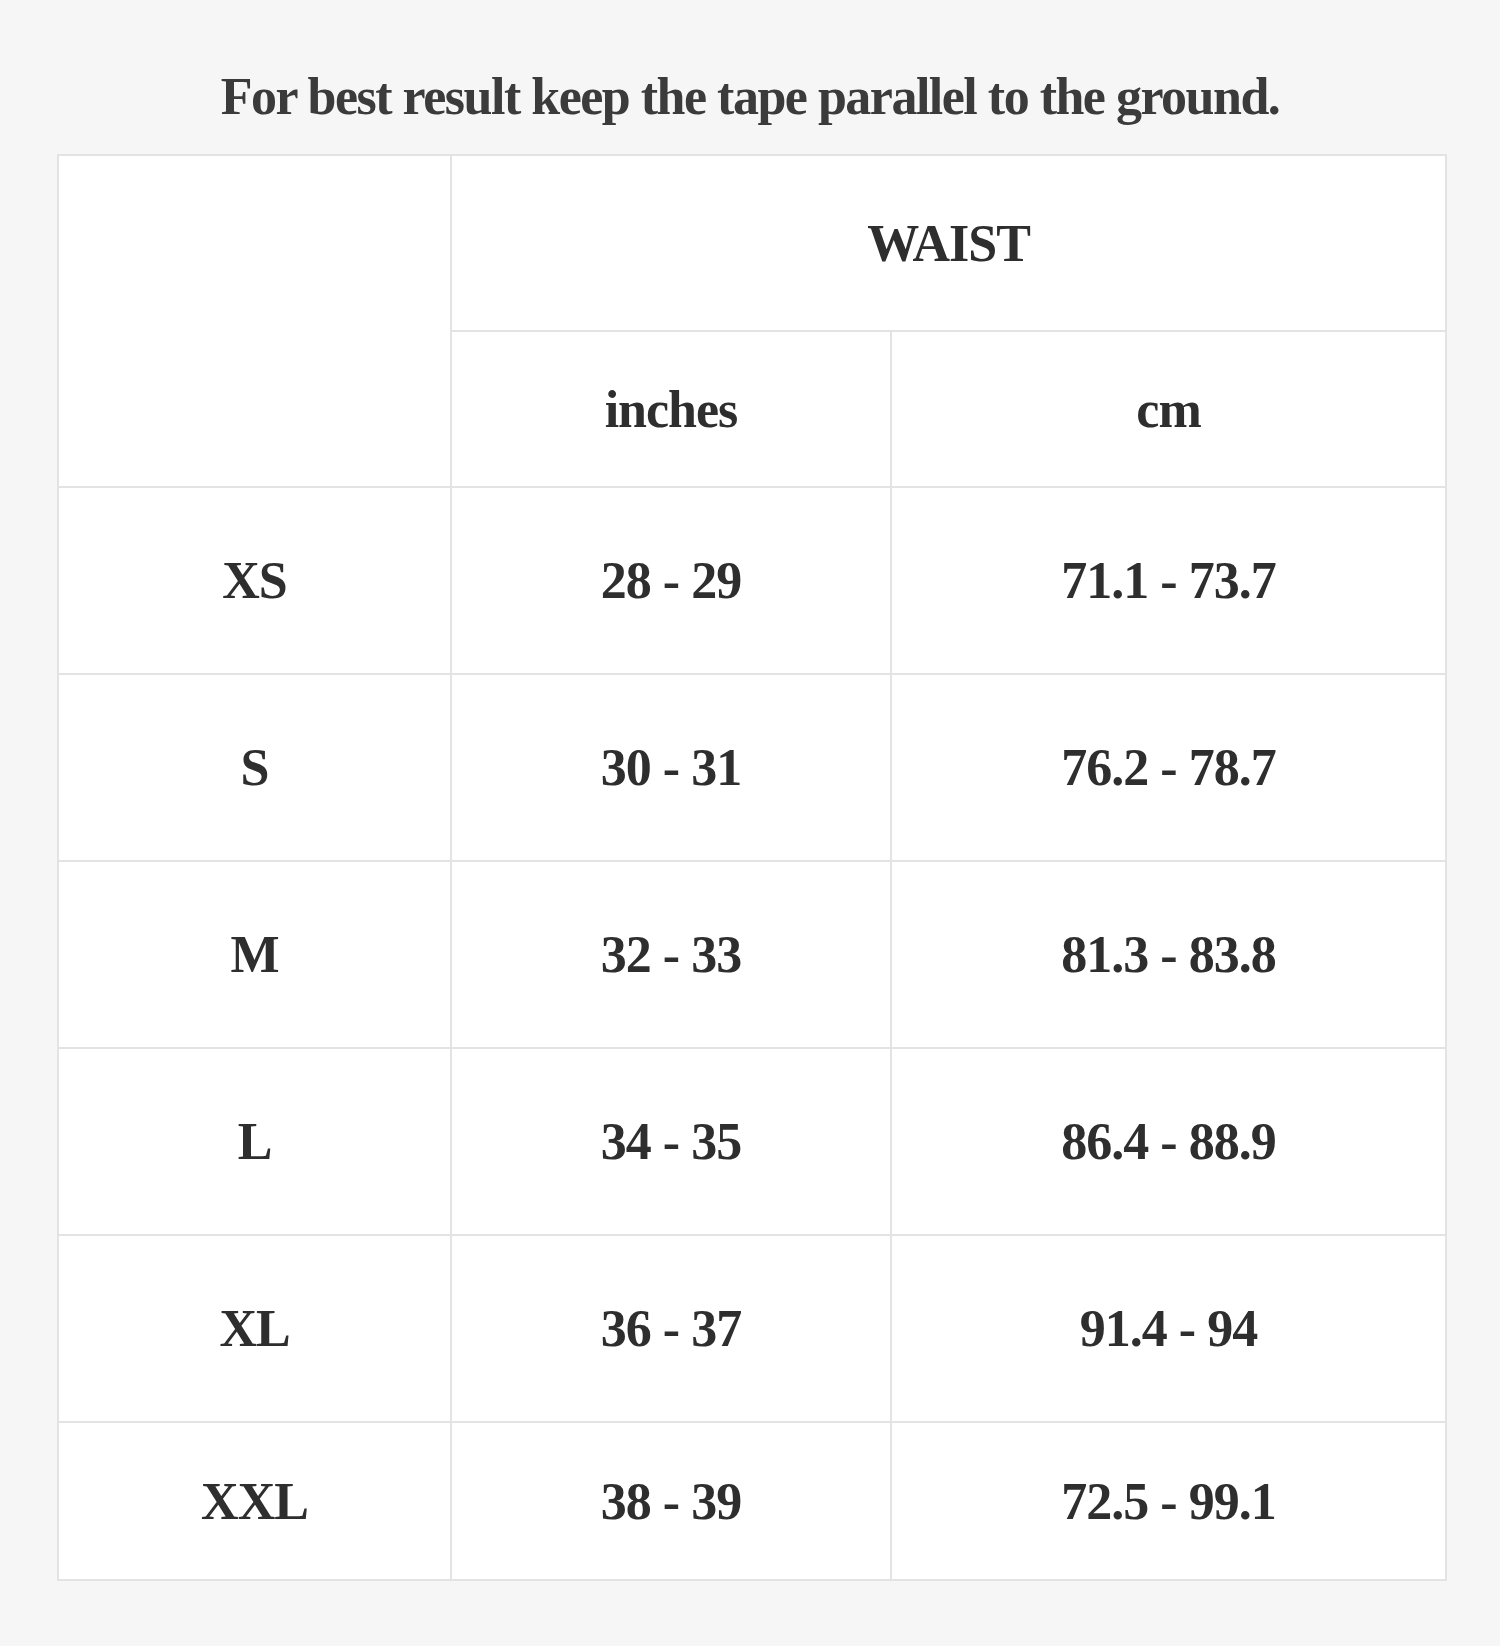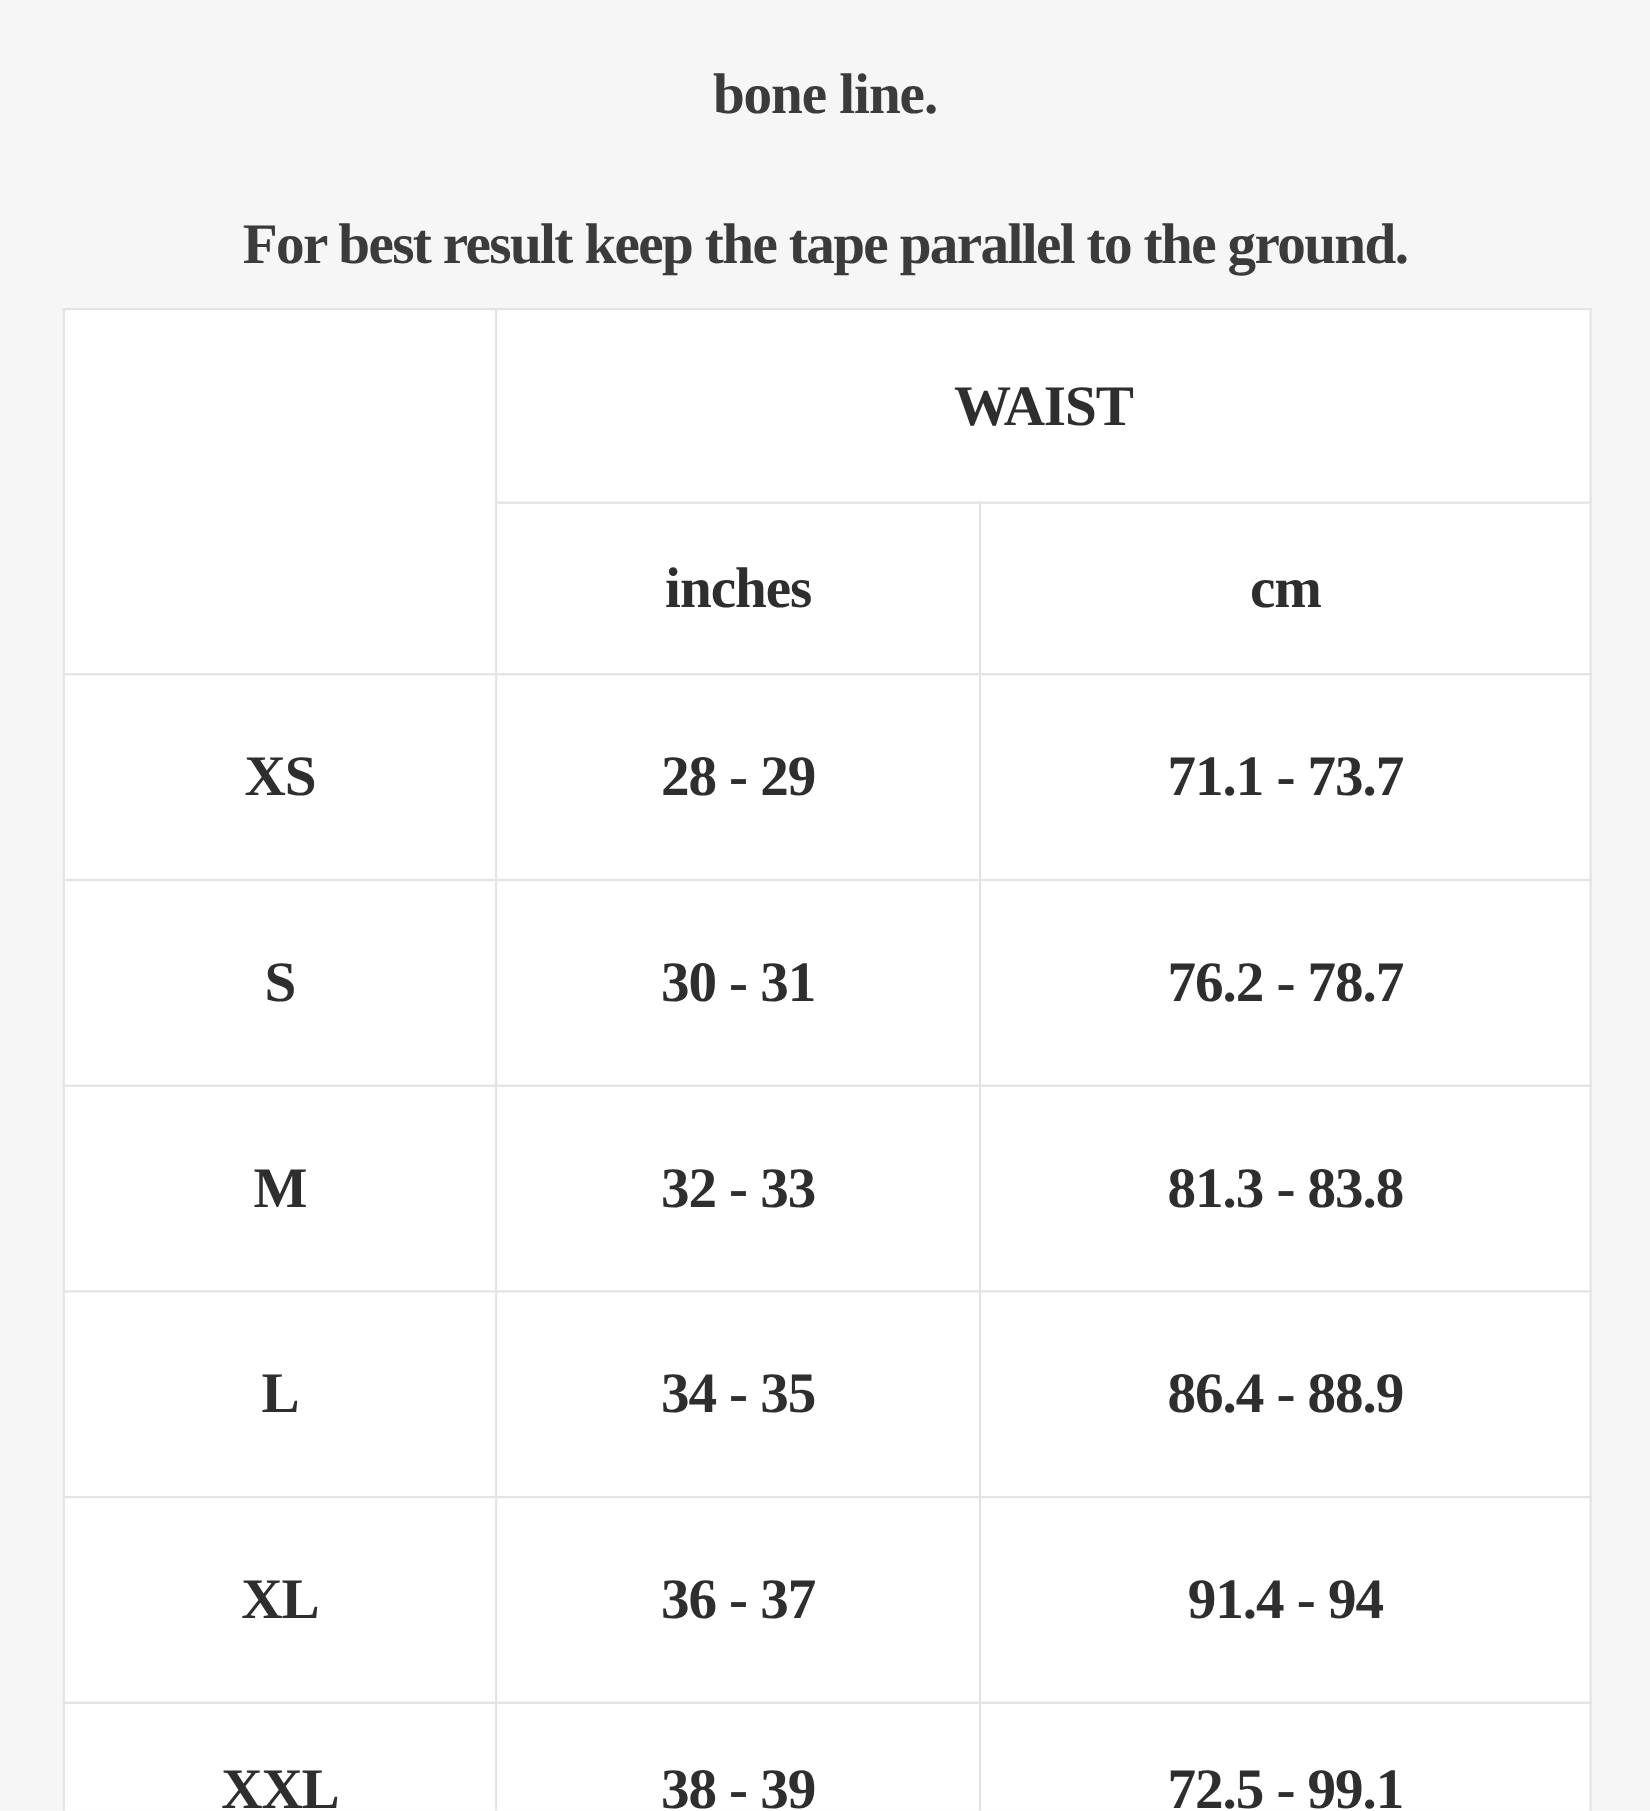--- a/index.html
+++ b/index.html
@@ -63,21 +63,20 @@
 
   tr.r-group { height: 176px; }
   tr.r-units { height: 156px; }
   tr.r-size  { height: 187px; }
   tr.r-size:last-child { height: 158px; }
 </style>
 </head>
 <body>
 
 <div class="heading">
-  <div>bone line.</div>
 </div>
 
 <div class="subheading">For best result keep the tape parallel to the ground.</div>
 
 <table class="size-chart">
   <colgroup>
     <col class="c1">
     <col class="c2">
     <col class="c3">
   </colgroup>

